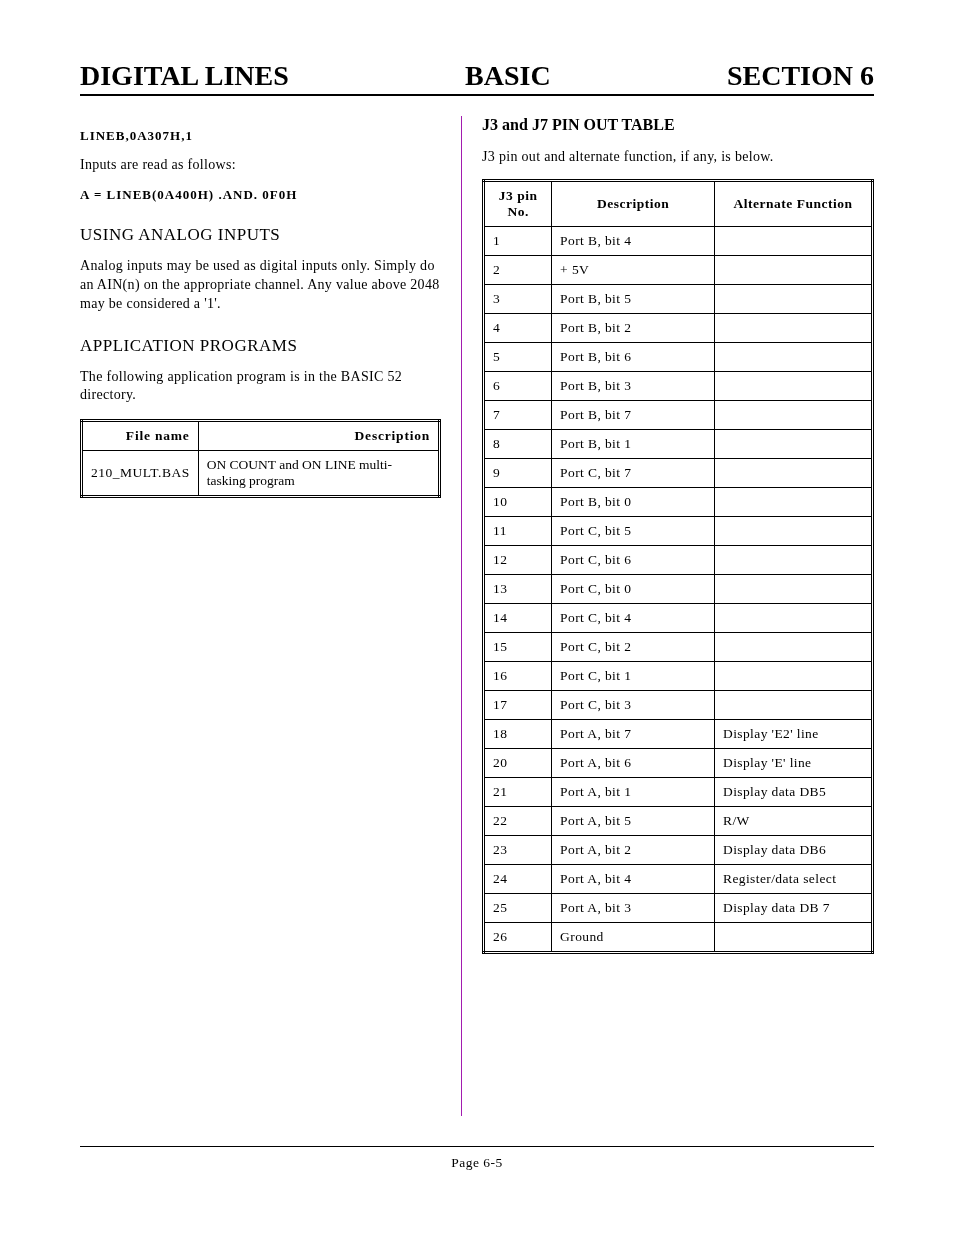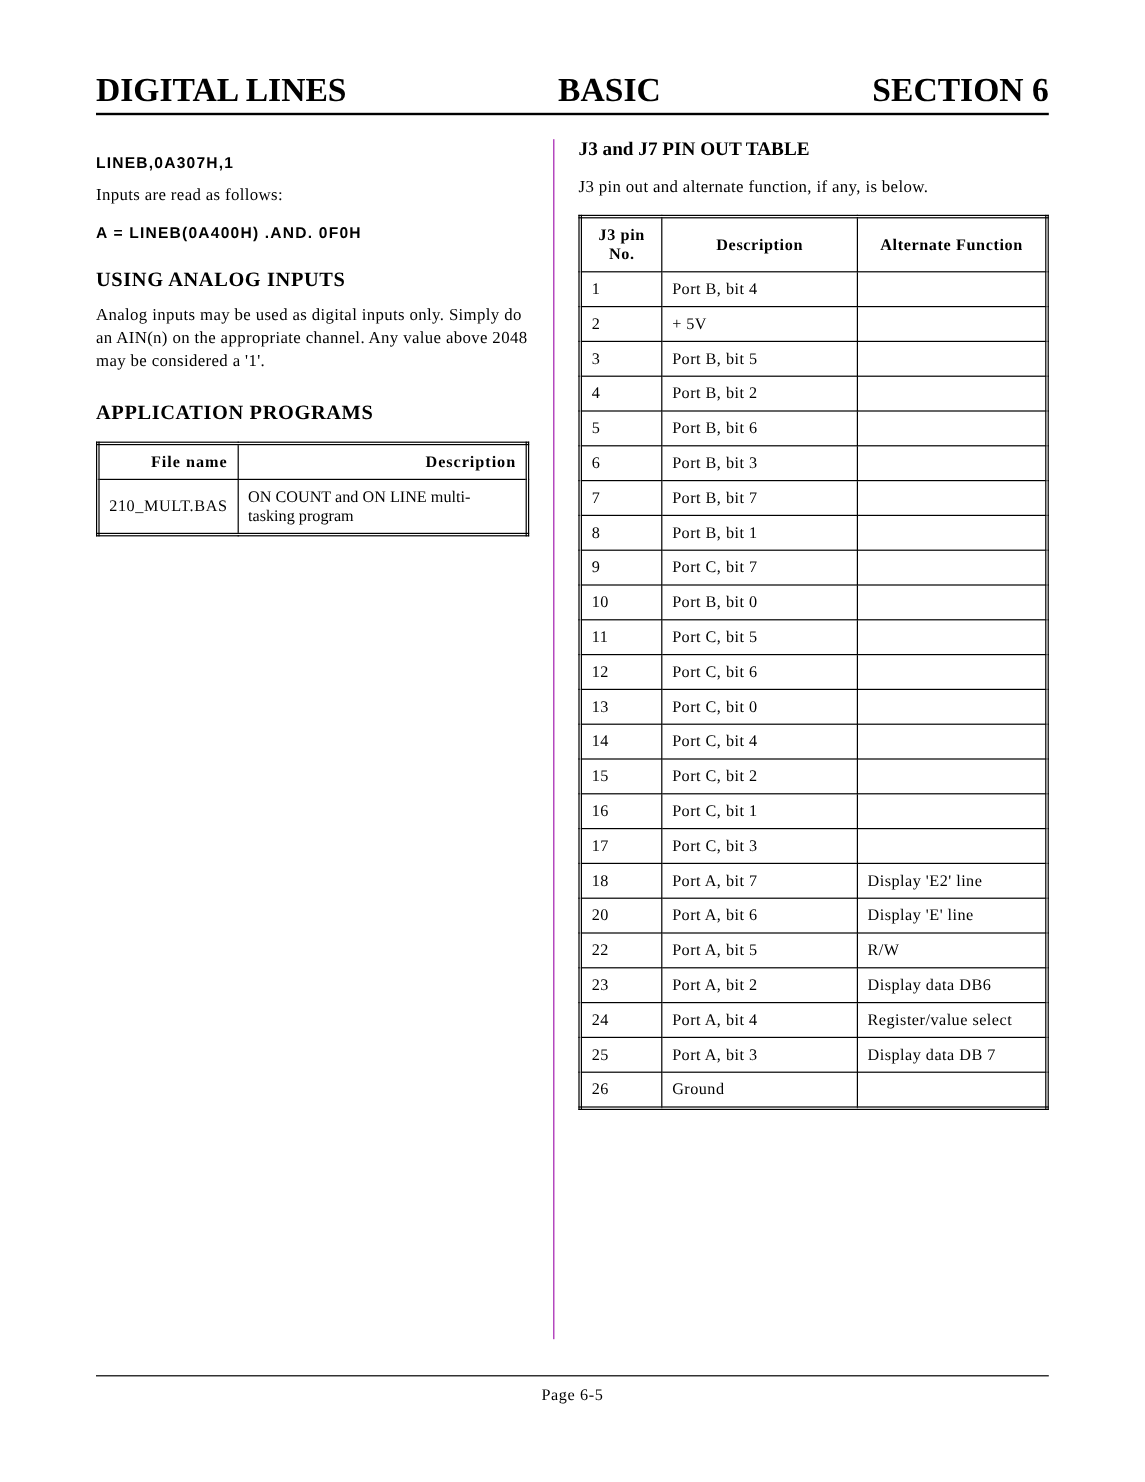--- a/index.html
+++ b/index.html
@@ -32,34 +32,34 @@
     box-sizing: border-box;
   }
   .col-right {
     width: 52%;
     padding-left: 20px;
     box-sizing: border-box;
     border-left: 1px solid #a21caf;
     min-height: 1000px;
   }
   .code {
-    font-family: Liberation Sans, sans-serif;
+    font-family: Liberation Serif, serif;
     font-weight: bold;
     letter-spacing: 1px;
     font-size: 13px;
     margin: 12px 0;
   }
   p {
     margin: 12px 0;
     line-height: 1.35;
     letter-spacing: 0.3px;
   }
   h2 {
     font-size: 17px;
-    font-weight: bold;
+    font-weight: normal;
     margin: 22px 0 12px 0;
     letter-spacing: 0.5px;
   }
   h3 {
     font-size: 16px;
     font-weight: bold;
     margin: 0 0 14px 0;
   }
   table.prog {
     border-collapse: collapse;
@@ -118,20 +118,21 @@
 </div>
 
 <div class="columns">
   <div class="col-left">
     <div class="code">LINEB,0A307H,1</div>
     <p>Inputs are read as follows:</p>
     <div class="code">A = LINEB(0A400H) .AND. 0F0H</div>
     <h2>USING ANALOG INPUTS</h2>
     <p>Analog inputs may be used as digital inputs only.  Simply do an AIN(n) on the appropriate channel.  Any value above 2048 may be considered a '1'.</p>
     <h2>APPLICATION PROGRAMS</h2>
+    <p>The following application program is in the BASIC 52 directory.</p>
 
     <table class="prog">
       <thead>
         <tr>
           <th>File name</th>
           <th>Description</th>
         </tr>
       </thead>
       <tbody id="prog-body">
           <tr>
@@ -244,33 +245,38 @@
             <td>18</td>
             <td>Port A, bit 7</td>
             <td>Display 'E2' line</td>
           </tr>
           <tr>
             <td>20</td>
             <td>Port A, bit 6</td>
             <td>Display 'E' line</td>
           </tr>
           <tr>
+            <td>21</td>
+            <td>Port A, bit 1</td>
+            <td>Display data DB5</td>
+          </tr>
+          <tr>
             <td>22</td>
             <td>Port A, bit 5</td>
             <td>R/W</td>
           </tr>
           <tr>
             <td>23</td>
             <td>Port A, bit 2</td>
             <td>Display data DB6</td>
           </tr>
           <tr>
             <td>24</td>
             <td>Port A, bit 4</td>
-            <td>Register/value select</td>
+            <td>Register/data select</td>
           </tr>
           <tr>
             <td>25</td>
             <td>Port A, bit 3</td>
             <td>Display data DB 7</td>
           </tr>
           <tr>
             <td>26</td>
             <td>Ground</td>
             <td></td>

